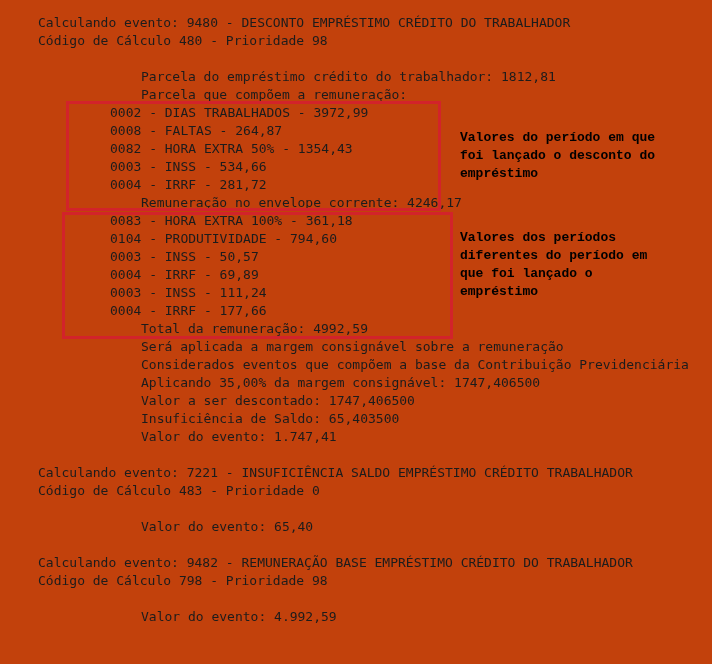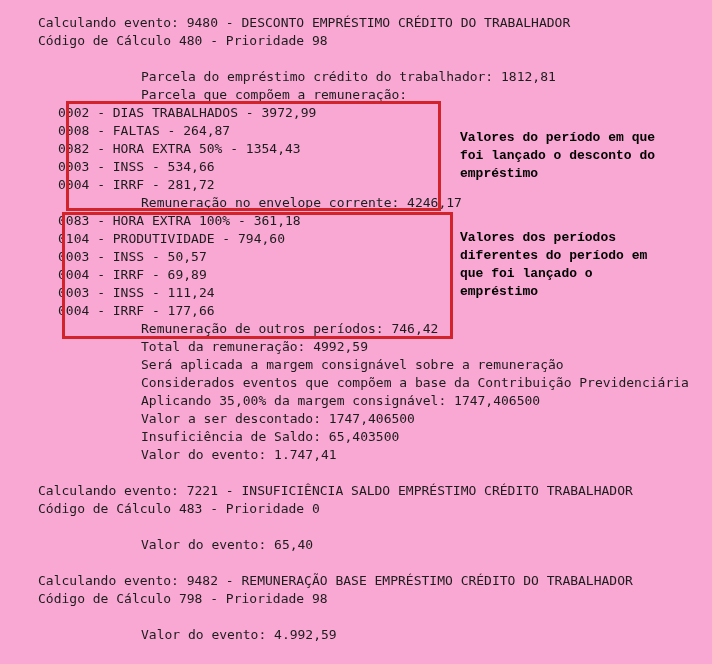--- a/index.html
+++ b/index.html
@@ -1,26 +1,26 @@
 <!DOCTYPE html>
 <html><head>
 <meta charset="utf-8">
 <style>
   html,body{margin:0;padding:0;background:#e9e9e9;}
   .screen{
     position:relative;width:712px;height:664px;
-    background:#f9a8d4;overflow:hidden;
+    background:#c2410c;overflow:hidden;
     font-family:"DejaVu Sans Mono", "Liberation Mono", monospace;
     font-size:13px;color:#1c1c1c;
   }
   .log{position:absolute;top:14px;left:0;right:0;}
   .ln{height:18px;line-height:18px;white-space:pre;}
   .i0{padding-left:38px;}
   .i1{padding-left:94px;margin-left:47px;}
-  .i2{padding-left:58px;}
+  .i2{padding-left:110px;}
   .hl-box{
     position:absolute;box-sizing:border-box;
     border:3px solid #d2232a;background:transparent;
   }
   .box-current{left:66px;top:101px;width:375px;height:110px;}
   .box-other{left:62px;top:212px;width:391px;height:127px;}
   .annotation{
     position:absolute;left:460px;width:240px;
     font-family:Liberation Mono, monospace;
     font-weight:bold;font-size:13px;color:#000;
@@ -46,21 +46,20 @@
     <div class="ln i2">0082 - HORA EXTRA 50% - 1354,43</div>
     <div class="ln i2">0003 - INSS - 534,66</div>
     <div class="ln i2">0004 - IRRF - 281,72</div>
     <div class="ln i1">Remuneração no envelope corrente: 4246,17</div>
     <div class="ln i2">0083 - HORA EXTRA 100% - 361,18</div>
     <div class="ln i2">0104 - PRODUTIVIDADE - 794,60</div>
     <div class="ln i2">0003 - INSS - 50,57</div>
     <div class="ln i2">0004 - IRRF - 69,89</div>
     <div class="ln i2">0003 - INSS - 111,24</div>
     <div class="ln i2">0004 - IRRF - 177,66</div>
-    <div class="ln i1">Remuneração de outros períodos: 746,42</div>
     <div class="ln i1">Total da remuneração: 4992,59</div>
     <div class="ln i1">Será aplicada a margem consignável sobre a remuneração</div>
     <div class="ln i1">Considerados eventos que compõem a base da Contribuição Previdenciária</div>
     <div class="ln i1">Aplicando 35,00% da margem consignável: 1747,406500</div>
     <div class="ln i1">Valor a ser descontado: 1747,406500</div>
     <div class="ln i1">Insuficiência de Saldo: 65,403500</div>
     <div class="ln i1">Valor do evento: 1.747,41</div>
     <div class="ln"></div>
 
     <div class="ln i0">Calculando evento: 7221 - INSUFICIÊNCIA SALDO EMPRÉSTIMO CRÉDITO TRABALHADOR</div>

